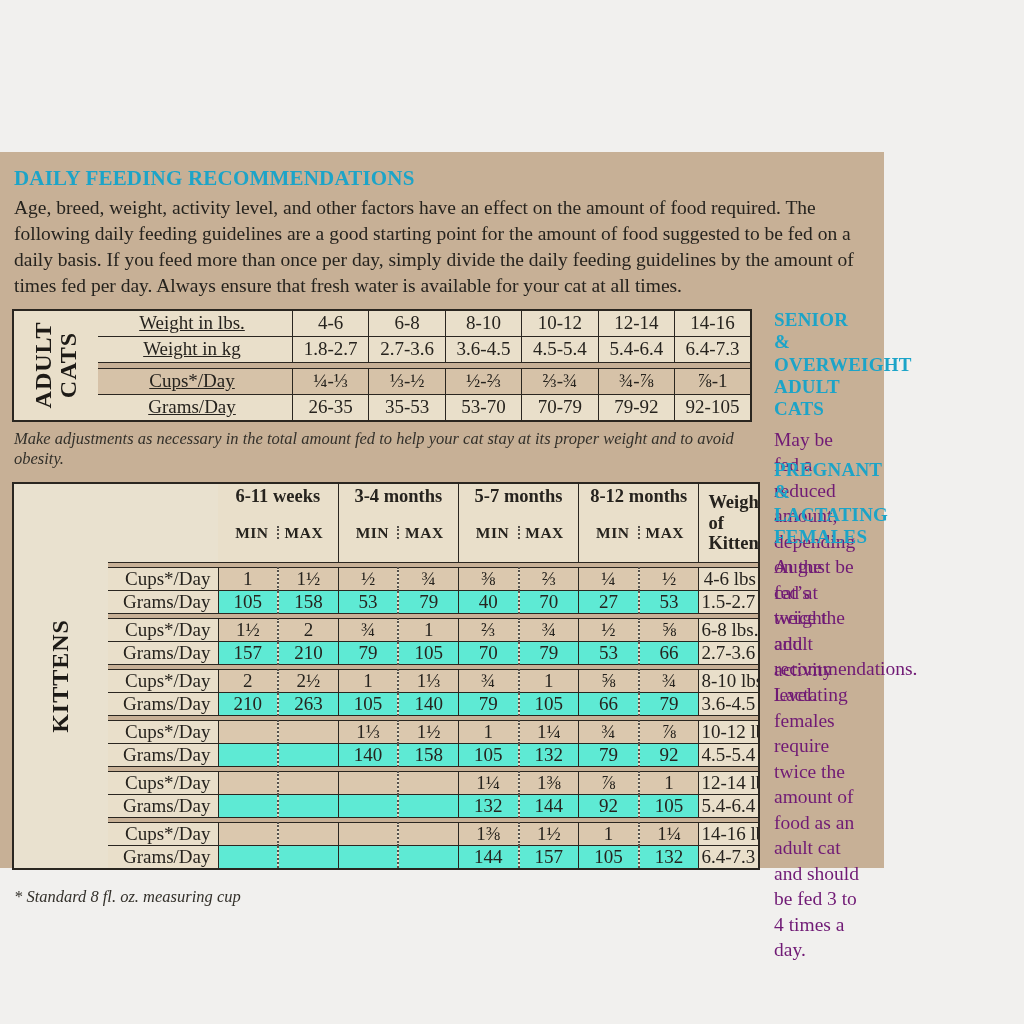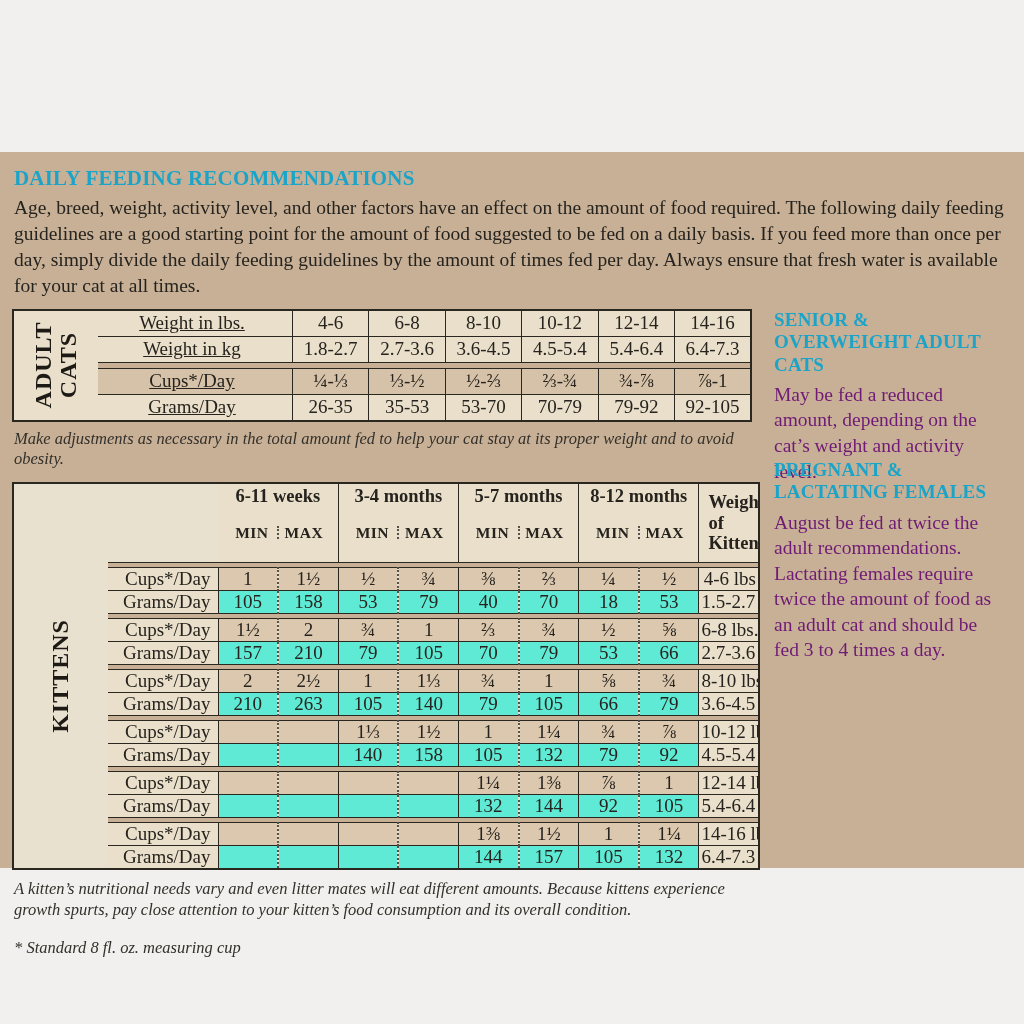--- a/index.html
+++ b/index.html
@@ -3,21 +3,21 @@
 <meta charset="utf-8">
 <style>
   html,body{margin:0;padding:0;}
   body{
     width:1024px;height:1024px;position:relative;overflow:hidden;
     background:#f1f0ee;
     font-family:"Liberation Serif","DejaVu Serif",serif;
     color:#26231e;
   }
   .panel{
-    position:absolute;left:0;top:152px;width:1024px;height:716px;
+    position:absolute;left:0;top:152px;width:884px;height:716px;
     background:#c7b096;box-sizing:border-box;padding:12px 12px 0 12px;
   }
   h1.title{
     font-size:21px;font-weight:bold;color:#1ca4c8;margin:2px 0 4px 2px;letter-spacing:.2px;
   }
   p.intro{
     font-size:19.5px;line-height:1.33;margin:0 0 10px 2px;max-width:1000px;color:#26231e;
   }
   .columns{display:flex;align-items:flex-start;}
   .left-col{width:748px;flex:none;}
@@ -190,21 +190,21 @@
               <td class="wcell">4-6 lbs</td>
             </tr>
             <tr class="light">
               <td class="rlabel">Grams/Day</td>
               <td class="min">105</td>
               <td class="max">158</td>
               <td class="min">53</td>
               <td class="max">79</td>
               <td class="min">40</td>
               <td class="max">70</td>
-              <td class="min">18</td>
+              <td class="min">27</td>
               <td class="max">53</td>
               <td class="wcell">1.5-2.7 kg</td>
             </tr>
             <tr class="spacer">
               <td colspan="10"></td>
             </tr>
             <tr class="dark">
               <td class="rlabel">Cups*/Day</td>
               <td class="min">1½</td>
               <td class="max">2</td>
@@ -331,21 +331,20 @@
               <td class="min"></td>
               <td class="max"></td>
               <td class="min">144</td>
               <td class="max">157</td>
               <td class="min">105</td>
               <td class="max">132</td>
               <td class="wcell">6.4-7.3 kg</td>
             </tr>
           </tbody>
         </table>
-      <p class="kitten-note">A kitten’s nutritional needs vary and even litter mates will eat different amounts. Because kittens experience growth spurts, pay close attention to your kitten’s food consumption and its overall condition.</p>
       <p class="footnote">* Standard 8 fl. oz. measuring cup</p>
     </div>
 
     <div class="right-col">
       <div class="side-block senior">
         <h2>SENIOR &amp; OVERWEIGHT ADULT CATS</h2>
         <p>May be fed a reduced amount, depending on the cat’s weight and activity level.</p>
       </div>
       <div class="side-block pregnant">
         <h2>PREGNANT &amp; LACTATING FEMALES</h2>

